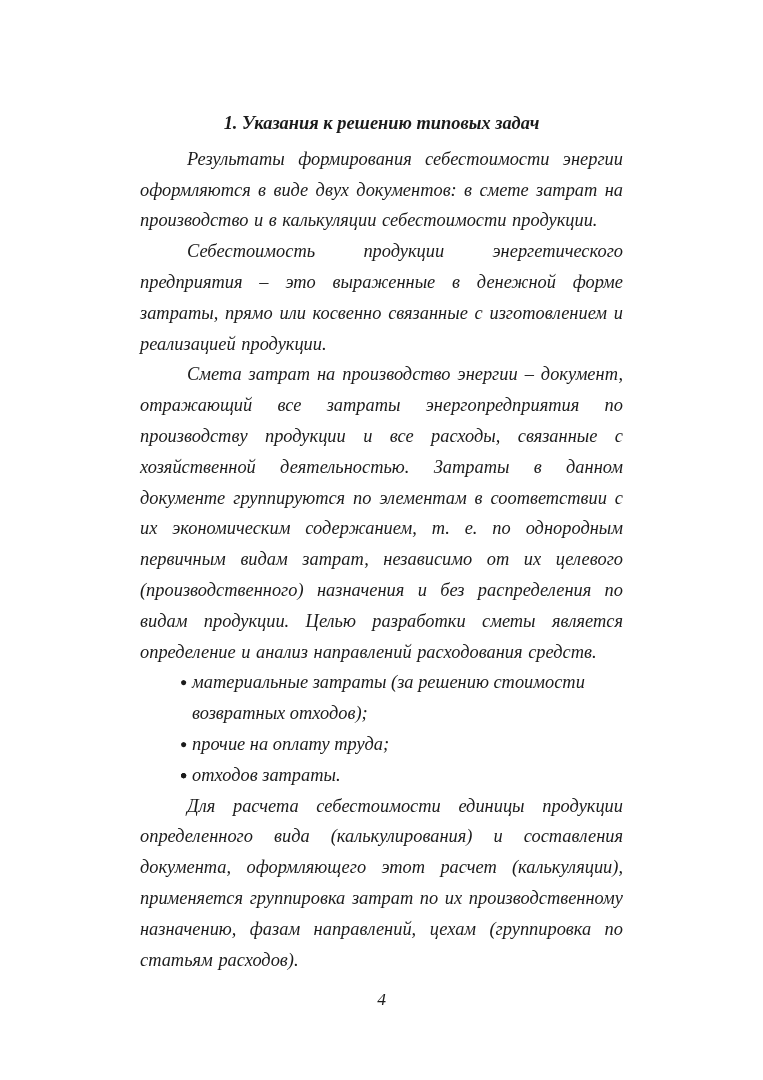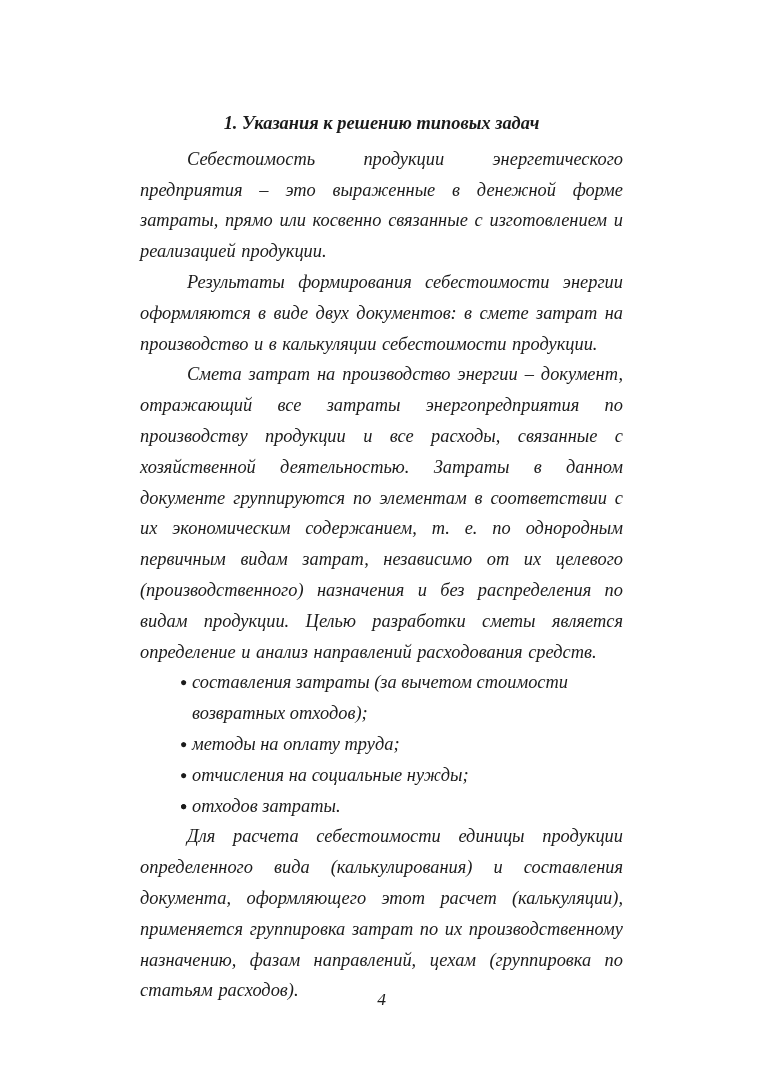--- a/index.html
+++ b/index.html
@@ -68,39 +68,38 @@
     line-height: 22px;
   }
 </style>
 </head>
 <body>
 
 <div class="page">
 
   <h1 class="doc-title">1. Указания к решению типовых задач</h1>
 
+  <p class="body-p">Результаты формирования себестоимости энергии оформляются в виде двух документов: в смете затрат на производство и в калькуляции себестоимости продукции.</p>
+
   <p class="body-p">Себестоимость продукции энергетического предприятия – это выраженные в денежной форме затраты, прямо или косвенно связанные с изготовлением и реализацией продукции.</p>
-
-  <p class="body-p">Результаты формирования себестоимости энергии оформляются в виде двух документов: в смете затрат на производство и в калькуляции себестоимости продукции.</p>
 
   <p class="body-p">Смета затрат на производство энергии – документ, отражающий все затраты энергопредприятия по производству продукции и все расходы, связанные с хозяйственной деятельностью. Затраты в данном документе группируются по элементам в соответствии с их экономическим содержанием, т. е. по однородным первичным видам затрат, независимо от их целевого (производственного) назначения и без распределения по видам продукции. Целью разработки сметы является определение и анализ направлений расходования средств.</p>
 
 
   <ul class="cost-list">
     <li>
       <span class="bullet">●</span>
-      <span>составления затраты (за вычетом стоимости возвратных отходов);</span>
+      <span>материальные затраты (за решению стоимости возвратных отходов);</span>
     </li>
     <li>
       <span class="bullet">●</span>
-      <span>методы на оплату труда;</span>
+      <span>прочие на оплату труда;</span>
     </li>
     <li>
       <span class="bullet">●</span>
-      <span>отчисления на социальные нужды;</span>
     </li>
     <li>
       <span class="bullet">●</span>
     </li>
     <li>
       <span class="bullet">●</span>
       <span>отходов затраты.</span>
     </li>
   </ul>
 

